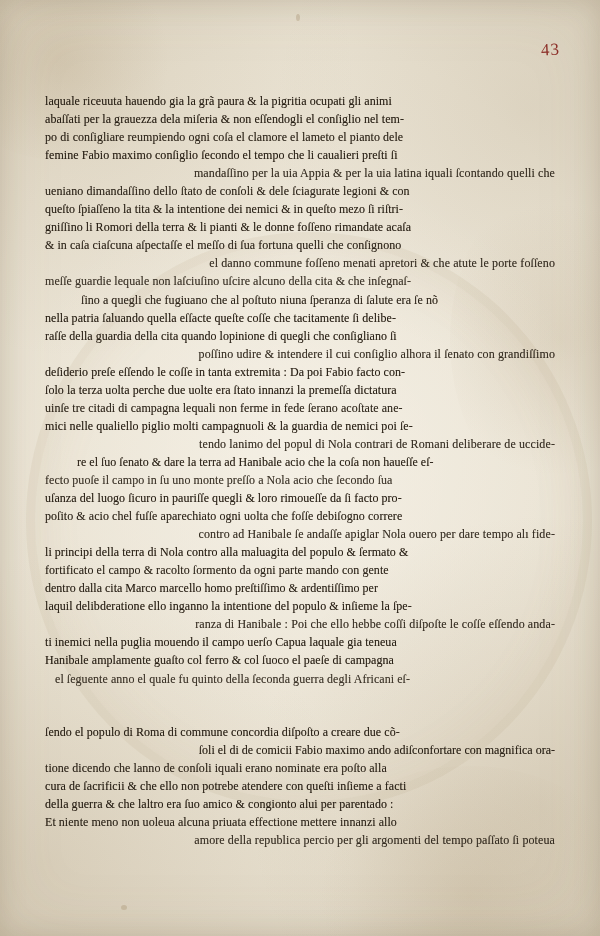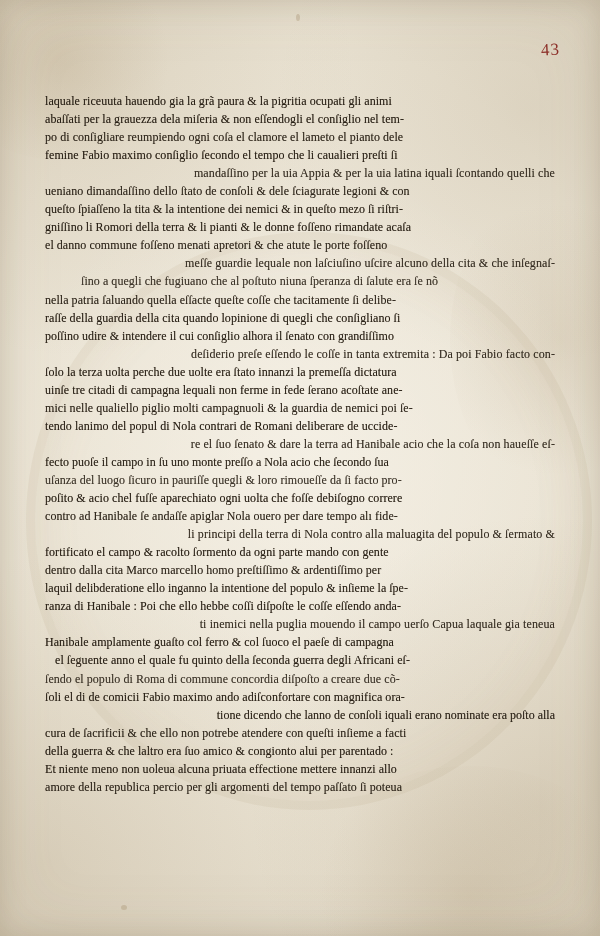--- a/index.html
+++ b/index.html
@@ -123,20 +123,21 @@
 
   <div id="textblock">
     <span class="ln" style="transform: scaleX(1);">laquale riceuuta hauendo gia la grã paura &amp; la pigritia ocupati gli animi</span>
     <span class="ln" style="transform: scaleX(1);">abaſſati per la grauezza dela miſeria &amp; non eſſendogli el conſiglio nel tem-</span>
     <span class="ln" style="transform: scaleX(1);">po di conſigliare reumpiendo ogni coſa el clamore el lameto el pianto dele</span>
     <span class="ln" style="transform: scaleX(1);">femine Fabio maximo conſiglio ſecondo el tempo che li caualieri preſti ſi</span>
     <span class="ln" style="transform: scaleX(1);">mandaſſino per la uia Appia &amp; per la uia latina iquali ſcontando quelli che</span>
     <span class="ln" style="transform: scaleX(1);">ueniano dimandaſſino dello ſtato de conſoli &amp; dele ſciagurate legioni &amp; con</span>
     <span class="ln" style="transform: scaleX(1);">queſto ſpiaſſeno la tita &amp; la intentione dei nemici &amp; in queſto mezo ſi riſtri-</span>
     <span class="ln" style="transform: scaleX(1);">gniſſino li Romori della terra &amp; li pianti &amp; le donne foſſeno rimandate acaſa</span>
+    <span class="ln" style="transform: scaleX(1);">&amp; in caſa ciaſcuna aſpectaſſe el meſſo di ſua fortuna quelli che conſignono</span>
     <span class="ln" style="transform: scaleX(1);">el danno commune foſſeno menati apretori &amp; che atute le porte foſſeno</span>
     <span class="ln" style="transform: scaleX(1);">meſſe guardie lequale non laſciuſino uſcire alcuno della cita &amp; che inſegnaſ-</span>
     <span class="ln" style="transform: scaleX(1); margin-left: 36px;">ſino a quegli che fugiuano che al poſtuto niuna ſperanza di ſalute era ſe nõ</span>
     <span class="ln" style="transform: scaleX(1);">nella patria ſaluando quella eſſacte queſte coſſe che tacitamente ſi delibe-</span>
     <span class="ln" style="transform: scaleX(1);">raſſe della guardia della cita quando lopinione di quegli che conſigliano ſi</span>
     <span class="ln" style="transform: scaleX(1);">poſſino udire &amp; intendere il cui conſiglio alhora il ſenato con grandiſſimo</span>
     <span class="ln" style="transform: scaleX(1);">deſiderio preſe eſſendo le coſſe in tanta extremita : Da poi Fabio facto con-</span>
     <span class="ln" style="transform: scaleX(1);">ſolo la terza uolta perche due uolte era ſtato innanzi la premeſſa dictatura</span>
     <span class="ln" style="transform: scaleX(1);">uinſe tre citadi di campagna lequali non ferme in fede ſerano acoſtate ane-</span>
     <span class="ln" style="transform: scaleX(1);">mici nelle qualiello piglio molti campagnuoli &amp; la guardia de nemici poi ſe-</span>
@@ -147,21 +148,21 @@
     <span class="ln" style="transform: scaleX(1);">poſito &amp; acio chel fuſſe aparechiato ogni uolta che foſſe debiſogno correre</span>
     <span class="ln" style="transform: scaleX(1);">contro ad Hanibale ſe andaſſe apiglar Nola ouero per dare tempo alı fide-</span>
     <span class="ln" style="transform: scaleX(1);">li principi della terra di Nola contro alla maluagita del populo &amp; ſermato &amp;</span>
     <span class="ln" style="transform: scaleX(1);">fortificato el campo &amp; racolto ſormento da ogni parte mando con gente</span>
     <span class="ln" style="transform: scaleX(1);">dentro dalla cita Marco marcello homo preſtiſſimo &amp; ardentiſſimo per</span>
     <span class="ln" style="transform: scaleX(1);">laquil delibderatione ello inganno la intentione del populo &amp; inſieme la ſpe-</span>
     <span class="ln" style="transform: scaleX(1);">ranza di Hanibale : Poi che ello hebbe coſſi diſpoſte le coſſe eſſendo anda-</span>
     <span class="ln" style="transform: scaleX(1);">ti inemici nella puglia mouendo il campo uerſo Capua laquale gia teneua</span>
     <span class="ln" style="transform: scaleX(1);">Hanibale amplamente guaſto col ferro &amp; col ſuoco el paeſe di campagna</span>
     <span class="ln" style="transform: scaleX(1); margin-left: 10px;">el ſeguente anno el quale fu quinto della ſeconda guerra degli Africani eſ-</span>
-    <span class="ln" style="transform: scaleX(1);">ſendo el populo di Roma di commune concordia diſpoſto a creare due cõ-</span>
+    <span class="ln" style="transform: scaleX(1); margin-top: 35px;">ſendo el populo di Roma di commune concordia diſpoſto a creare due cõ-</span>
     <span class="ln" style="transform: scaleX(1);">ſoli el di de comicii Fabio maximo ando adiſconfortare con magnifica ora-</span>
     <span class="ln" style="transform: scaleX(1);">tione dicendo che lanno de conſoli iquali erano nominate era poſto alla</span>
     <span class="ln" style="transform: scaleX(1);">cura de ſacrificii &amp; che ello non potrebe atendere con queſti inſieme a facti</span>
     <span class="ln" style="transform: scaleX(1);">della guerra &amp; che laltro era ſuo amico &amp; congionto alui per parentado :</span>
     <span class="ln" style="transform: scaleX(1);">Et niente meno non uoleua alcuna priuata effectione mettere innanzi allo</span>
     <span class="ln" style="transform: scaleX(1);">amore della republica percio per gli argomenti del tempo paſſato ſi poteua</span>
   </div>
 
   <div class="edge-shadow"></div>
 </div>

